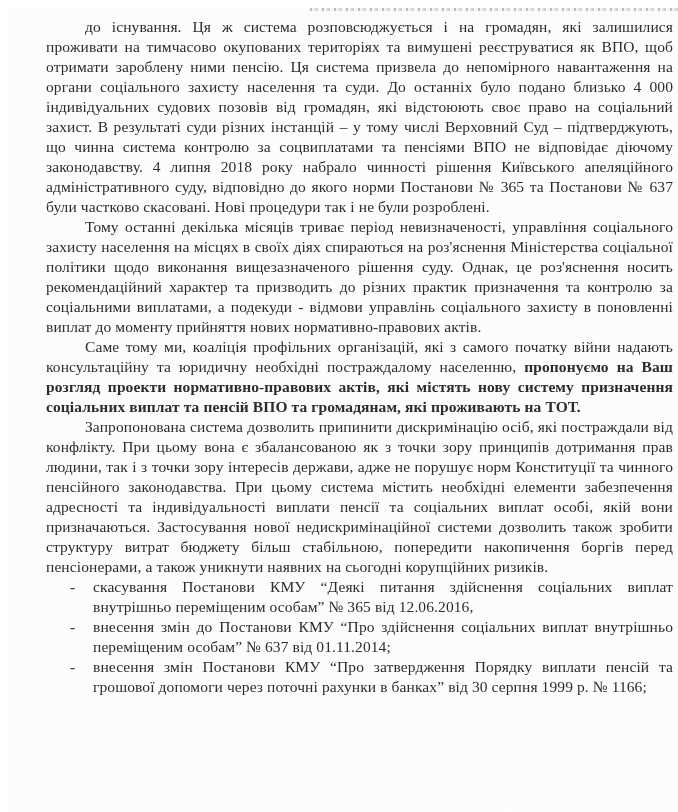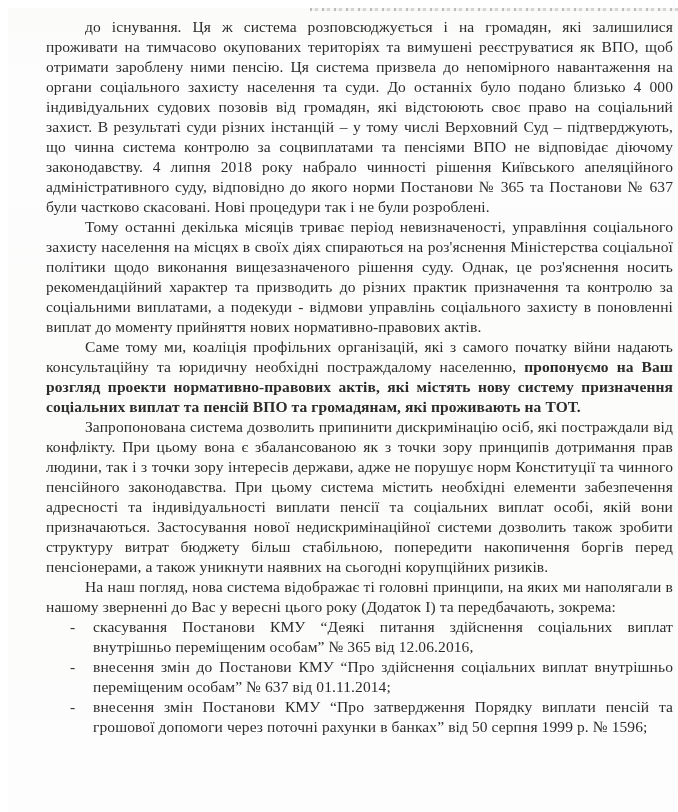--- a/index.html
+++ b/index.html
@@ -81,36 +81,35 @@
   <div class="content">
 
     <p class="para">до існування. Ця ж система розповсюджується і на громадян, які залишилися проживати на тимчасово окупованих територіях та вимушені реєструватися як ВПО, щоб отримати зароблену ними пенсію. Ця система призвела до непомірного навантаження на органи соціального захисту населення та суди. До останніх було подано близько 4 000 індивідуальних судових позовів від громадян, які відстоюють своє право на соціальний захист. В результаті суди різних інстанцій – у тому числі Верховний Суд – підтверджують, що чинна система контролю за соцвиплатами та пенсіями ВПО не відповідає діючому законодавству. 4 липня 2018 року набрало чинності рішення Київського апеляційного адміністративного суду, відповідно до якого норми Постанови № 365 та Постанови № 637 були частково скасовані. Нові процедури так і не були розроблені.</p>
 
     <p class="para">Тому останні декілька місяців триває період невизначеності, управління соціального захисту населення на місцях в своїх діях спираються на роз'яснення Міністерства соціальної політики щодо виконання вищезазначеного рішення суду. Однак, це роз'яснення носить рекомендаційний характер та призводить до різних практик призначення та контролю за соціальними виплатами, а подекуди - відмови управлінь соціального захисту в поновленні виплат до моменту прийняття нових нормативно-правових актів.</p>
 
     <p class="para"><span>Саме тому ми, коаліція профільних організацій, які з самого початку війни надають консультаційну та юридичну необхідні постраждалому населенню, </span><span class="bold-run">пропонуємо на Ваш розгляд проекти нормативно-правових актів, які містять нову систему призначення соціальних виплат та пенсій ВПО та громадянам, які проживають на ТОТ.</span></p>
 
     <p class="para">Запропонована система дозволить припинити дискримінацію осіб, які постраждали від конфлікту. При цьому вона є збалансованою як з точки зору принципів дотримання прав людини, так і з точки зору інтересів держави, адже не порушує норм Конституції та чинного пенсійного законодавства. При цьому система містить необхідні елементи забезпечення адресності та індивідуальності виплати пенсії та соціальних виплат особі, якій вони призначаються. Застосування нової недискримінаційної системи дозволить також зробити структуру витрат бюджету більш стабільною, попередити накопичення боргів перед пенсіонерами, а також уникнути наявних на сьогодні корупційних ризиків.</p>
 
-    <p class="para">На наш погляд, нова система відображає ті головні принципи, на яких ми наполягали в нашому зверненні до Вас у вересні цього року (Додаток І) та передбачають, зокрема:</p>
 
     <div class="bullet-list">
 
       <div class="bullet-item">
         <span class="bullet-marker">-</span>
         <span class="bullet-text">скасування Постанови КМУ “Деякі питання здійснення соціальних виплат внутрішньо переміщеним особам” № 365 від 12.06.2016,</span>
       </div>
 
       <div class="bullet-item">
         <span class="bullet-marker">-</span>
         <span class="bullet-text">внесення змін до Постанови КМУ “Про здійснення соціальних виплат внутрішньо переміщеним особам” № 637 від 01.11.2014;</span>
       </div>
 
       <div class="bullet-item">
         <span class="bullet-marker">-</span>
-        <span class="bullet-text">внесення змін Постанови КМУ “Про затвердження Порядку виплати пенсій та грошової допомоги через поточні рахунки в банках” від 50 серпня 1999 р. № 1596;</span>
+        <span class="bullet-text">внесення змін Постанови КМУ “Про затвердження Порядку виплати пенсій та грошової допомоги через поточні рахунки в банках” від 30 серпня 1999 р. № 1166;</span>
       </div>
 
     </div>
 
   </div>
 
 </div>
 
 </body></html>

